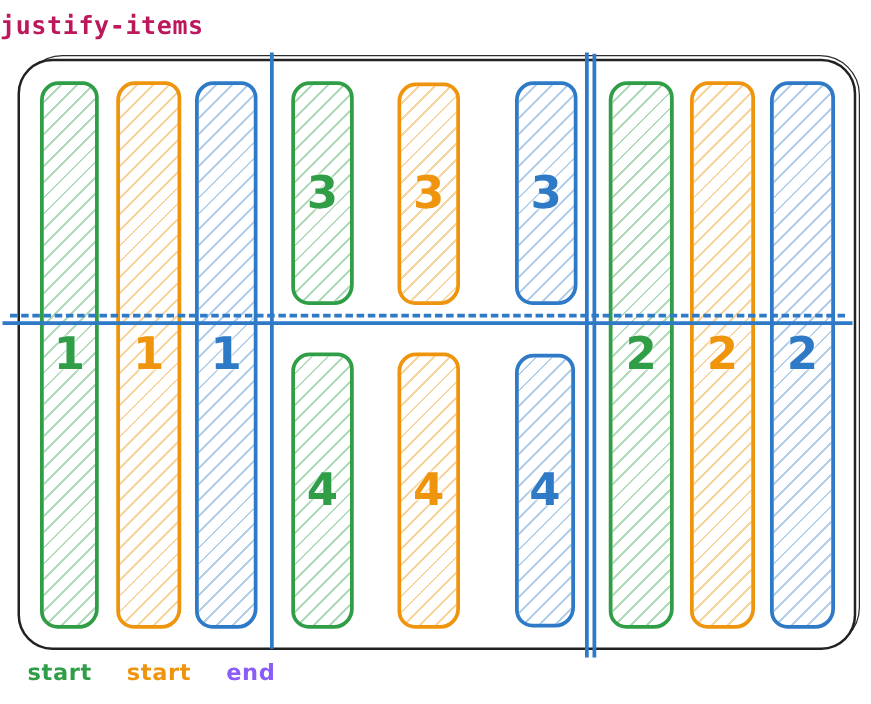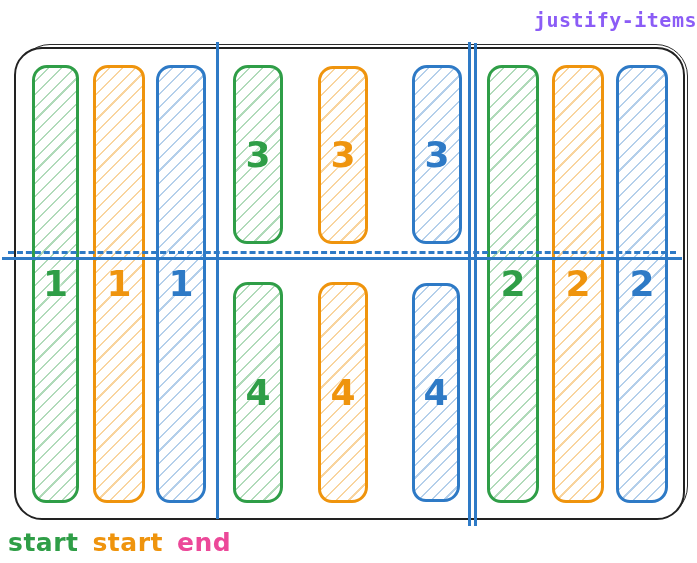--- a/index.html
+++ b/index.html
@@ -11,25 +11,25 @@
     overflow: hidden;
     font-family: "DejaVu Sans", "Liberation Sans", sans-serif;
   }
 
   
   .title {
     position: absolute;
     top: 8px;
     left: 0;
     width: 100%;
-    text-align: right;
+    text-align: left;
     font-family: "DejaVu Sans Mono", "Liberation Mono", monospace;
     font-size: 20px;
     font-weight: 600;
-    color: #8b5cf6;
+    color: #be185d;
     letter-spacing: 0.5px;
   }
 
   
   .frame-sketch {
     position: absolute;
     left: 18px; top: 44px;
     width: 668px; height: 472px;
     border: 1.6px solid #2c2c2c;
     border-radius: 32px;
@@ -74,30 +74,30 @@
   .h-line-dashed {
     position: absolute;
     left: 8px; top: 251px; width: 668px; height: 0;
     border-top: 3px dashed #2e7ac6;
     background: none;
   }
 
   
   .legend {
     position: absolute;
-    left: 8px; top: 528px;
+    left: 22px; top: 528px;
     display: flex;
-    gap: 14px;
-    font-size: 25px;
+    gap: 28px;
+    font-size: 18px;
     font-weight: 700;
     letter-spacing: 0.5px;
   }
   .legend .lg-start  { color: #2f9e47; }
   .legend .lg-center { color: #ef940d; }
-  .legend .lg-end    { color: #ec4899; }
+  .legend .lg-end    { color: #8b5cf6; }
 </style>
 </head>
 <body>
 
 <div id="stage">
 
   <div class="title">justify-items</div>
 
   <div class="frame-sketch"></div>
   <div class="frame"></div>

